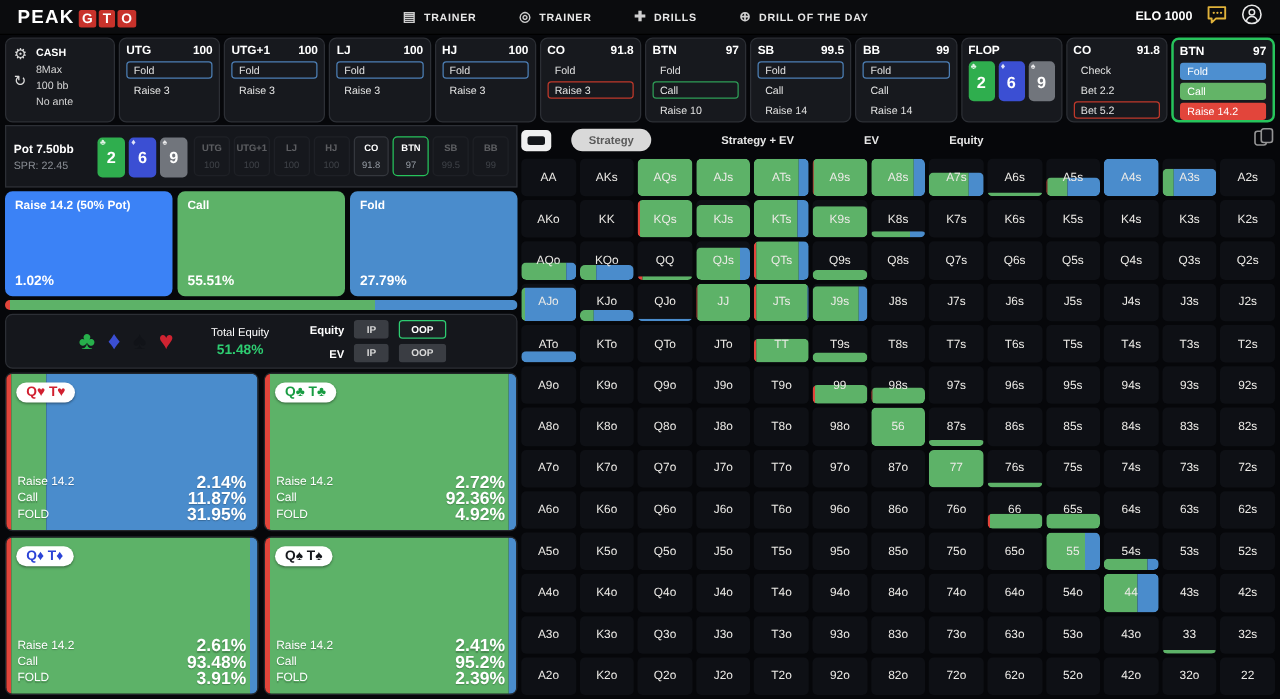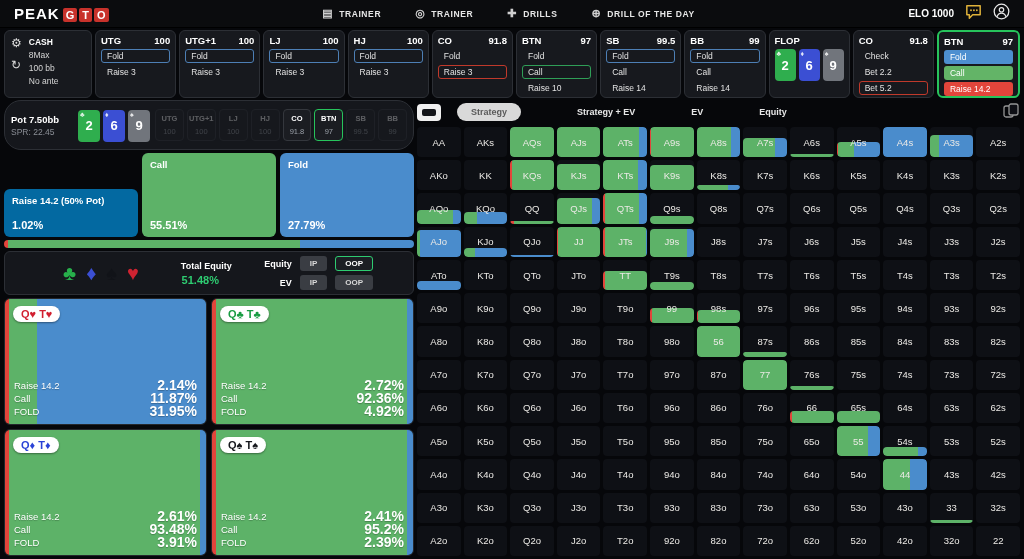--- a/index.html
+++ b/index.html
@@ -41,21 +41,21 @@
   .act.fill-green { background:#63b467; color:#fff; }
   .act.fill-red   { background:#e2453b; color:#fff; }
   .hb-cards { display:flex; gap:3px; margin-top:1px; }
   .pcard { width:22px; height:32px; border-radius:4px; position:relative; display:flex;
     align-items:center; justify-content:center; font-size:13px; font-weight:bold; color:#fff; }
   .pcard .suit { position:absolute; top:1px; left:2px; font-size:7px; opacity:.85; }
 
   
   .left { position:absolute; top:100px; left:4px; width:410px; bottom:3px;
     display:flex; flex-direction:column; gap:3px; }
-  .pot-panel { height:50px; background:#15171c; border:1px solid #2c2f35; border-radius:17px;
+  .pot-panel { height:50px; background:#15171c; border:1px solid #2c2f35; border-radius:0;
     display:flex; align-items:center; gap:5px; padding:0 6px; }
   .pot-text { width:62px; }
   .pot-l1 { font-size:9.5px; font-weight:bold; color:#fff; }
   .pot-l2 { font-size:8.5px; color:#8b8f96; margin-top:2px; }
   .minis { display:flex; gap:3px; flex:1; }
   .mini { flex:1; background:#1b1d22; border:1px solid #34373d; border-radius:4px;
     text-align:center; padding:4px 0; }
   .mini.dim { opacity:.30; }
   .mini.active { border:1px solid #27c45c; }
   .mini .mp { font-size:7.5px; font-weight:bold; color:#fff; }
@@ -66,21 +66,21 @@
   .abtn .al { position:absolute; top:6px; left:8px; font-size:9.5px; font-weight:bold; color:#fff; }
   .abtn .ap { position:absolute; bottom:6px; left:8px; font-size:11px; font-weight:bold; color:#fff; }
 
   .freq { height:8px; border-radius:4px; overflow:hidden; display:flex; }
   .freq > div { height:100%; }
 
   .eq-panel { height:44px; background:#15171c; border:1px solid #2c2f35; border-radius:6px;
     display:flex; align-items:center; padding:0 10px; gap:8px; }
   .suits { display:flex; gap:10px; margin-left:48px; font-size:20px; }
   .teq { text-align:center; margin-left:22px; }
-  .teq .t1 { font-size:9px; font-weight:bold; color:#fff;margin-left:12px; }
+  .teq .t1 { font-size:9px; font-weight:normal; color:#fff; }
   .teq .t2 { font-size:11px; font-weight:bold; color:#2ecc71; margin-top:3px; }
   .eq-rows { margin-left:18px; display:flex; flex-direction:column; gap:4px; }
   .eq-row { display:flex; align-items:center; gap:8px; }
   .eq-row .lbl { width:34px; font-size:9px; font-weight:bold; color:#fff; text-align:right; }
   .pillbtn { background:#3a3d43; color:#d8d8d8; font-size:8px; font-weight:bold;
     border-radius:3px; padding:2px 9px; cursor:pointer; border:1px solid transparent; }
   .pillbtn.sel { background:#1c1f24; border-color:#2ecc71; color:#fff; }
 
   .combos { flex:1; display:grid; grid-template-columns:1fr 1fr; grid-template-rows:1fr 1fr; gap:4px; }
   .combo { position:relative; border-radius:6px; overflow:hidden; border:1px solid #24272c; }
@@ -325,21 +325,21 @@
           <div class="ms">99.5</div>
         </div>
         <div class="mini dim">
           <div class="mp">BB</div>
           <div class="ms">99</div>
         </div>
       </div>
   </div>
 
   <div class="actions-row" id="abtns">
-      <div class="abtn" style="background: #0369a1; margin-top: 36px;">
+      <div class="abtn" style="background: #3b82f6;">
         <div class="al">Raise 14.2 (50% Pot)</div>
         <div class="ap">1.02%</div>
       </div>
       <div class="abtn" style="background: rgb(93, 178, 104);">
         <div class="al">Call</div>
         <div class="ap">55.51%</div>
       </div>
       <div class="abtn" style="background: rgb(74, 140, 204);">
         <div class="al">Fold</div>
         <div class="ap">27.79%</div>

